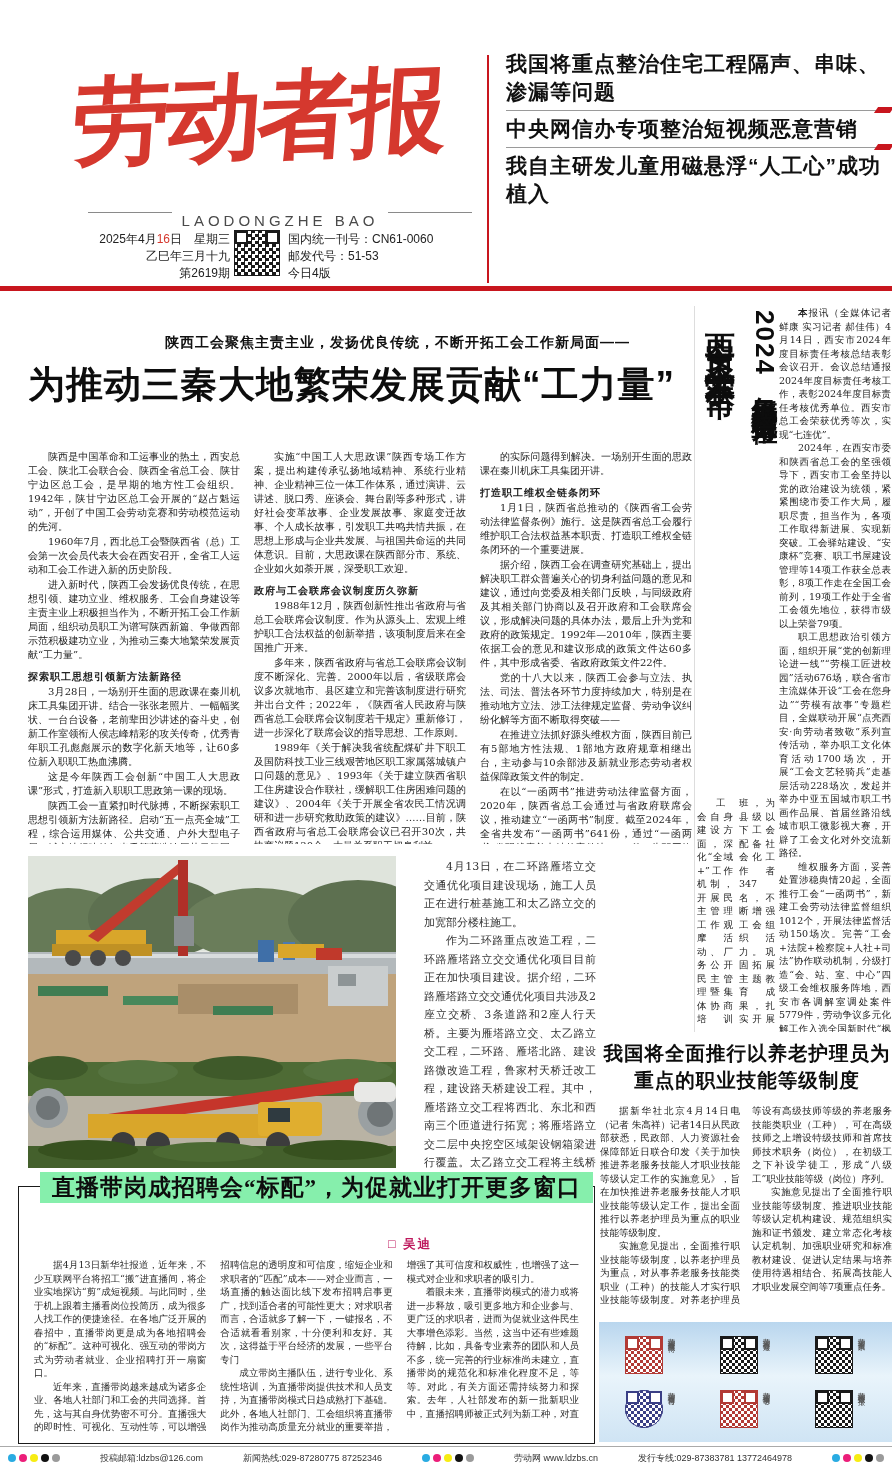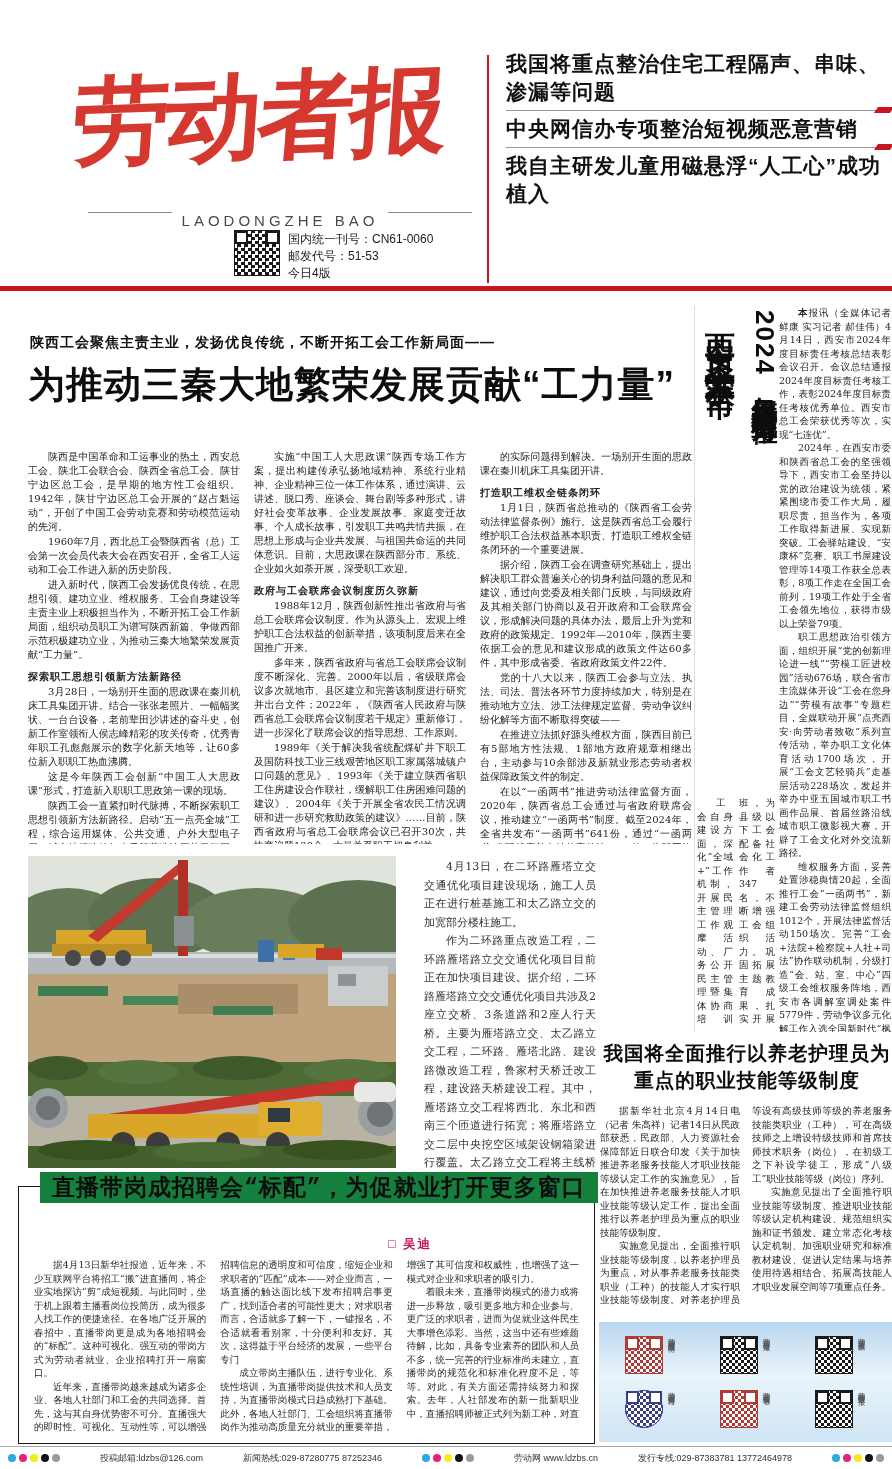--- a/index.html
+++ b/index.html
@@ -34,21 +34,21 @@
     font-family:"Liberation Sans", sans-serif; }
   .headline-item { font-size:21px; font-weight:bold; color:#111; line-height:28px; letter-spacing:1px; }
   .headline-divider { position:relative; height:1px; background:#9a9a9a; margin:4px 0; }
   .headline-divider .tick { position:absolute; right:-2px; top:-3px; width:16px; height:6px;
     background:#c8161e; transform:skewX(-35deg); }
   .red-vline { left:487px; top:55px; width:2px; height:228px; background:#c8161e; }
   .red-rule { left:0; top:286px; width:892px; height:5px; background:#c8161e; }
 
   
   .kicker { left:30px; top:334px; width:600px; font-size:14px; font-weight:600; color:#111;
-    font-family:"Liberation Sans", sans-serif; letter-spacing:1px; }
+    font-family:"Liberation Sans", sans-serif; letter-spacing:1px;text-align:right; }
   .lead-headline { left:28px; top:360px; width:664px; font-size:37px; font-weight:bold; color:#0d0d0d;
     font-family:"Liberation Sans", sans-serif; letter-spacing:1px; white-space:nowrap; }
   .lead-cols { left:28px; top:450px; width:664px; height:394px; display:flex; gap:14px; }
   .lead-col { flex:1; overflow:hidden; }
   .bodytext p { font-size:10px; line-height:14px; text-align:justify; text-indent:2em; color:#222;
     margin-bottom:1px; }
   .subhead { font-family:"Liberation Sans", sans-serif; font-weight:bold; font-size:14.5px;
     color:#0d0d0d; margin:8px 0 6px 0; text-indent:0 !important; letter-spacing:1px; }
 
   
@@ -80,22 +80,22 @@
     background:linear-gradient(180deg,#b9d6ee 0%,#e9f4fb 45%,#cfe4f4 100%);
     display:grid; grid-template-columns:1fr 1fr 1fr; grid-template-rows:1fr 1fr;
     align-items:center; justify-items:center; padding:6px 4px; }
   .qr-cell { display:flex; align-items:center; }
   .qr-cell .qr { width:38px; height:38px; background-size:6px 6px; }
   .qr-label { writing-mode:vertical-rl; font-size:7.5px; color:#555; letter-spacing:1px;
     margin-left:3px; height:46px; font-family:"Liberation Sans", sans-serif; }
 
   
   .opinion-box { left:18px; top:1186px; width:577px; height:258px; border:1.5px solid #1a1a1a; background:#fff; }
-  .opinion-headline { left:40px; top:1172px; background:#15803d; padding:0 12px; font-size:23px; font-weight:bold;
-    color:#0d0d0d; font-family:Liberation Mono, monospace; letter-spacing:1px; white-space:nowrap; }
+  .opinion-headline { left:40px; top:1172px; background:#86efac; padding:0 12px; font-size:23px; font-weight:bold;
+    color:#0d0d0d; font-family:Liberation Serif, serif; letter-spacing:1px; white-space:nowrap; }
   .opinion-author { left:388px; top:1236px; font-size:12.5px; font-weight:bold; color:#be185d;
     font-family:"Liberation Sans", sans-serif; letter-spacing:2px; }
   .opinion-cols { left:34px; top:1258px; width:545px; height:178px; column-count:3; column-gap:14px; overflow:hidden; }
   .opinion-cols p { font-size:9.5px; line-height:13.5px; text-align:justify; text-indent:2em; color:#2a2a2a; }
 
   
   .footer { left:0; top:1446px; width:892px; height:23px; border-top:1px solid #aaa;
     display:flex; align-items:center; justify-content:space-between; padding:0 8px;
     font-family:"Liberation Sans", sans-serif; font-size:9px; color:#333; }
   .dots { display:flex; gap:3px; }
@@ -108,20 +108,25 @@
 <div class="page">
 
   <div class="abs masthead-title">劳动者报</div>
 
   <div class="abs romanized-row">
     <span class="rule"></span>
     <span>LAODONGZHE BAO</span>
     <span class="rule"></span>
   </div>
 
+  <div class="abs date-block">
+    <div><span>2025年4月</span><span class="date-red">16</span><span>日　星期三</span></div>
+    <div>乙巳年三月十九</div>
+    <div>第2619期</div>
+  </div>
 
   <div class="abs qr mast-qr"></div>
 
   <div class="abs issue-block">
     <div>国内统一刊号：CN61-0060</div>
     <div>邮发代号：51-53</div>
     <div>今日4版</div>
   </div>
 
   <div class="abs red-vline"></div>

